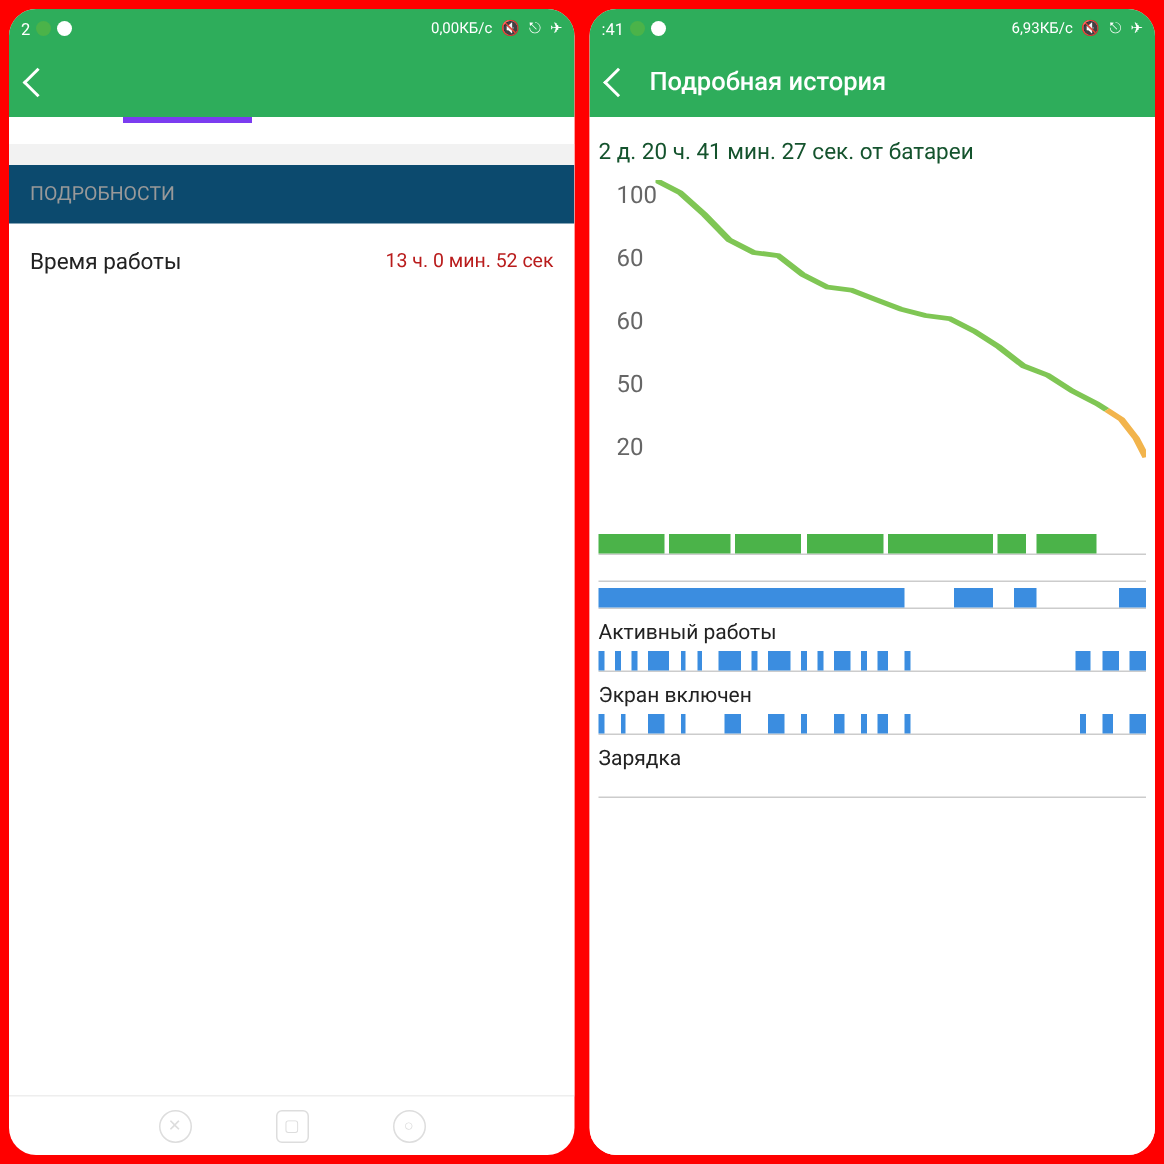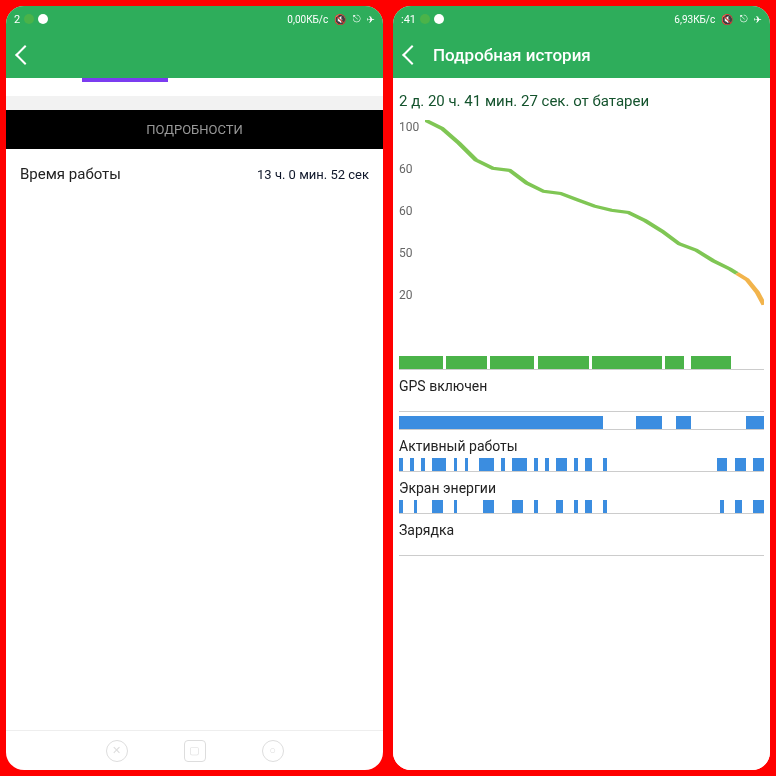--- a/index.html
+++ b/index.html
@@ -17,31 +17,31 @@
   .app-row { display: flex; align-items: center; padding: 16px 14px 10px; gap: 14px; position: relative; }
   .app-icon { width: 44px; height: 44px; border-radius: 50%; background: #ef6e50; display: flex; align-items: center; justify-content: center; }
   .app-icon-inner { width: 18px; height: 22px; border: 2px solid #fff; border-radius: 2px; }
   .app-info { flex: 1; }
   .app-name { font-size: 16px; color: #222; margin-bottom: 2px; }
   .app-sub { font-size: 12px; color: #888; }
   .app-pct { font-size: 11px; color: #888; align-self: flex-start; margin-top: 4px; }
   .progress-row { height: 4px; margin: 0 14px 14px 76px; background: transparent; position: relative; }
   .progress-fill { height: 100%; background: #7b3cf0; }
   .section-gap { height: 14px; background: #f2f2f2; }
-  .section-title { padding: 12px 14px; font-size: 13px; color: #999; background: #000000; text-align: center; }
+  .section-title { padding: 12px 14px; font-size: 13px; color: #999; background: #0c4a6e; }
   .detail-row { display: flex; align-items: center; padding: 16px 14px; }
   .detail-label { font-size: 15px; color: #222; }
-  .detail-value { margin-left: auto; font-size: 13px; color: #0f172a; }
+  .detail-value { margin-left: auto; font-size: 13px; color: #b91c1c; }
   .navbar { height: 40px; border-top: 1px solid #eee; display: flex; align-items: center; justify-content: center; gap: 56px; color: #ccc; font-size: 16px; }
   .nav-btn { width: 22px; height: 22px; border: 1.5px solid #ddd; border-radius: 50%; display: flex; align-items: center; justify-content: center; font-size: 11px; color: #ddd; }
 
   
   .battery-time { font-size: 15px; color: #14532d; padding: 14px 0 10px 6px; }
   .chart-wrap { display: flex; padding: 0 6px 18px 6px; }
-  .y-axis { display: flex; flex-direction: column; font-size: 12px; color: #666; width: 26px; }
+  .y-axis { display: flex; flex-direction: column; font-size: 16px; color: #666; width: 26px; margin-left: 12px; }
   .y-tick { flex: 1; display: flex; align-items: flex-start; }
   .chart-area { flex: 1; height: 210px; position: relative; }
   .chart-area svg { width: 100%; height: 100%; }
   .chart-path { fill: none; stroke: #7fc654; stroke-width: 1.5; }
   .chart-path-end { fill: none; stroke: #f2b44c; stroke-width: 1.5; }
   .timeline-section { padding: 8px 6px 0; }
   .tl-label { font-size: 14px; color: #222; margin: 8px 0 4px; }
   .tl-bar { height: 14px; position: relative; margin-bottom: 4px; border-bottom: 1px solid #ccc; }
   .seg { position: absolute; top: 0; height: 100%; }
   .seg.green { background: #4bb349; }
@@ -123,21 +123,20 @@
     <div class="timeline-section" id="timelines">
         <div class="tl-bar">
           <div class="seg green" style="left: 0%; width: 12%;"></div>
           <div class="seg green" style="left: 13%; width: 11%;"></div>
           <div class="seg green" style="left: 25%; width: 12%;"></div>
           <div class="seg green" style="left: 38%; width: 14%;"></div>
           <div class="seg green" style="left: 53%; width: 19%;"></div>
           <div class="seg green" style="left: 73%; width: 5%;"></div>
           <div class="seg green" style="left: 80%; width: 11%;"></div>
         </div>
-        <div class="tl-label">GPS включен</div>
         <div class="tl-bar"></div>
         <div class="tl-bar">
           <div class="seg blue" style="left: 0%; width: 56%;"></div>
           <div class="seg blue" style="left: 65%; width: 7%;"></div>
           <div class="seg blue" style="left: 76%; width: 4%;"></div>
           <div class="seg blue" style="left: 95%; width: 5%;"></div>
         </div>
         <div class="tl-label">Активный работы</div>
         <div class="tl-bar">
           <div class="seg blue" style="left: 0%; width: 1%;"></div>
@@ -152,21 +151,21 @@
           <div class="seg blue" style="left: 37%; width: 1%;"></div>
           <div class="seg blue" style="left: 40%; width: 1%;"></div>
           <div class="seg blue" style="left: 43%; width: 3%;"></div>
           <div class="seg blue" style="left: 48%; width: 1%;"></div>
           <div class="seg blue" style="left: 51%; width: 2%;"></div>
           <div class="seg blue" style="left: 56%; width: 1%;"></div>
           <div class="seg blue" style="left: 87%; width: 3%;"></div>
           <div class="seg blue" style="left: 92%; width: 3%;"></div>
           <div class="seg blue" style="left: 97%; width: 3%;"></div>
         </div>
-        <div class="tl-label">Экран энергии</div>
+        <div class="tl-label">Экран включен</div>
         <div class="tl-bar">
           <div class="seg blue" style="left: 0%; width: 1%;"></div>
           <div class="seg blue" style="left: 4%; width: 1%;"></div>
           <div class="seg blue" style="left: 9%; width: 3%;"></div>
           <div class="seg blue" style="left: 15%; width: 1%;"></div>
           <div class="seg blue" style="left: 23%; width: 3%;"></div>
           <div class="seg blue" style="left: 31%; width: 3%;"></div>
           <div class="seg blue" style="left: 37%; width: 1%;"></div>
           <div class="seg blue" style="left: 43%; width: 2%;"></div>
           <div class="seg blue" style="left: 48%; width: 1%;"></div>

